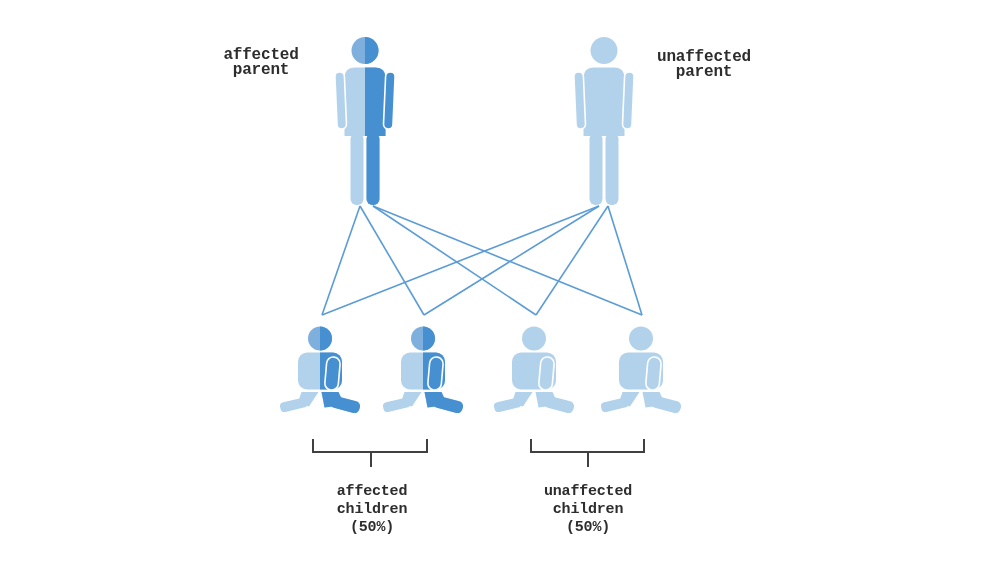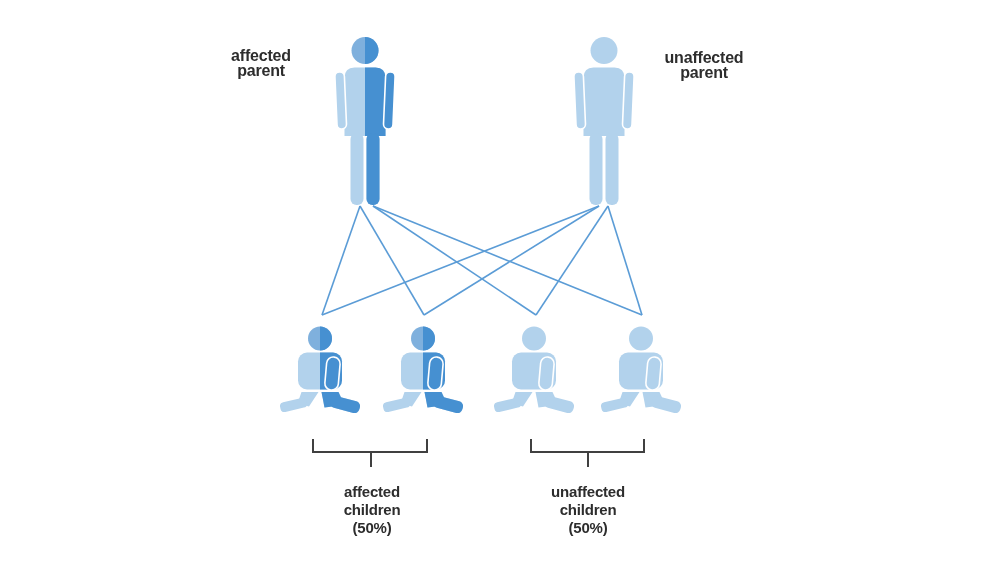--- a/index.html
+++ b/index.html
@@ -1,19 +1,19 @@
 <!DOCTYPE html>
 <html style="--c-background: #ffffff; --c-affected: #4690d1; --c-affected_head: #7fb0dd; --c-unaffected: #b2d2ec; --c-line: #5b9cd6; --c-bracket: #404040; --c-text: #2d2d2d;"><head>
 <meta charset="utf-8">
 <style>
   html,body{margin:0;padding:0;background:#fff;}
   .canvas{
     position:relative;width:1005px;height:575px;overflow:hidden;
     background:var(--c-background,#fff);
-    font-family:Liberation Sans, sans-serif;
+    font-family:Liberation Mono, monospace;
   }
   .fig{position:absolute;display:block;}
   .person{width:62px;height:168px;}
   .baby{width:80px;height:92px;}
   .fig-parent-affected{left:334px;top:37px;}
   .fig-parent-unaffected{left:573px;top:37px;}
   .fig-baby-1{left:280px;top:326px;}
   .fig-baby-2{left:383px;top:326px;}
   .fig-baby-3{left:494px;top:326px;}
   .fig-baby-4{left:601px;top:326px;}

